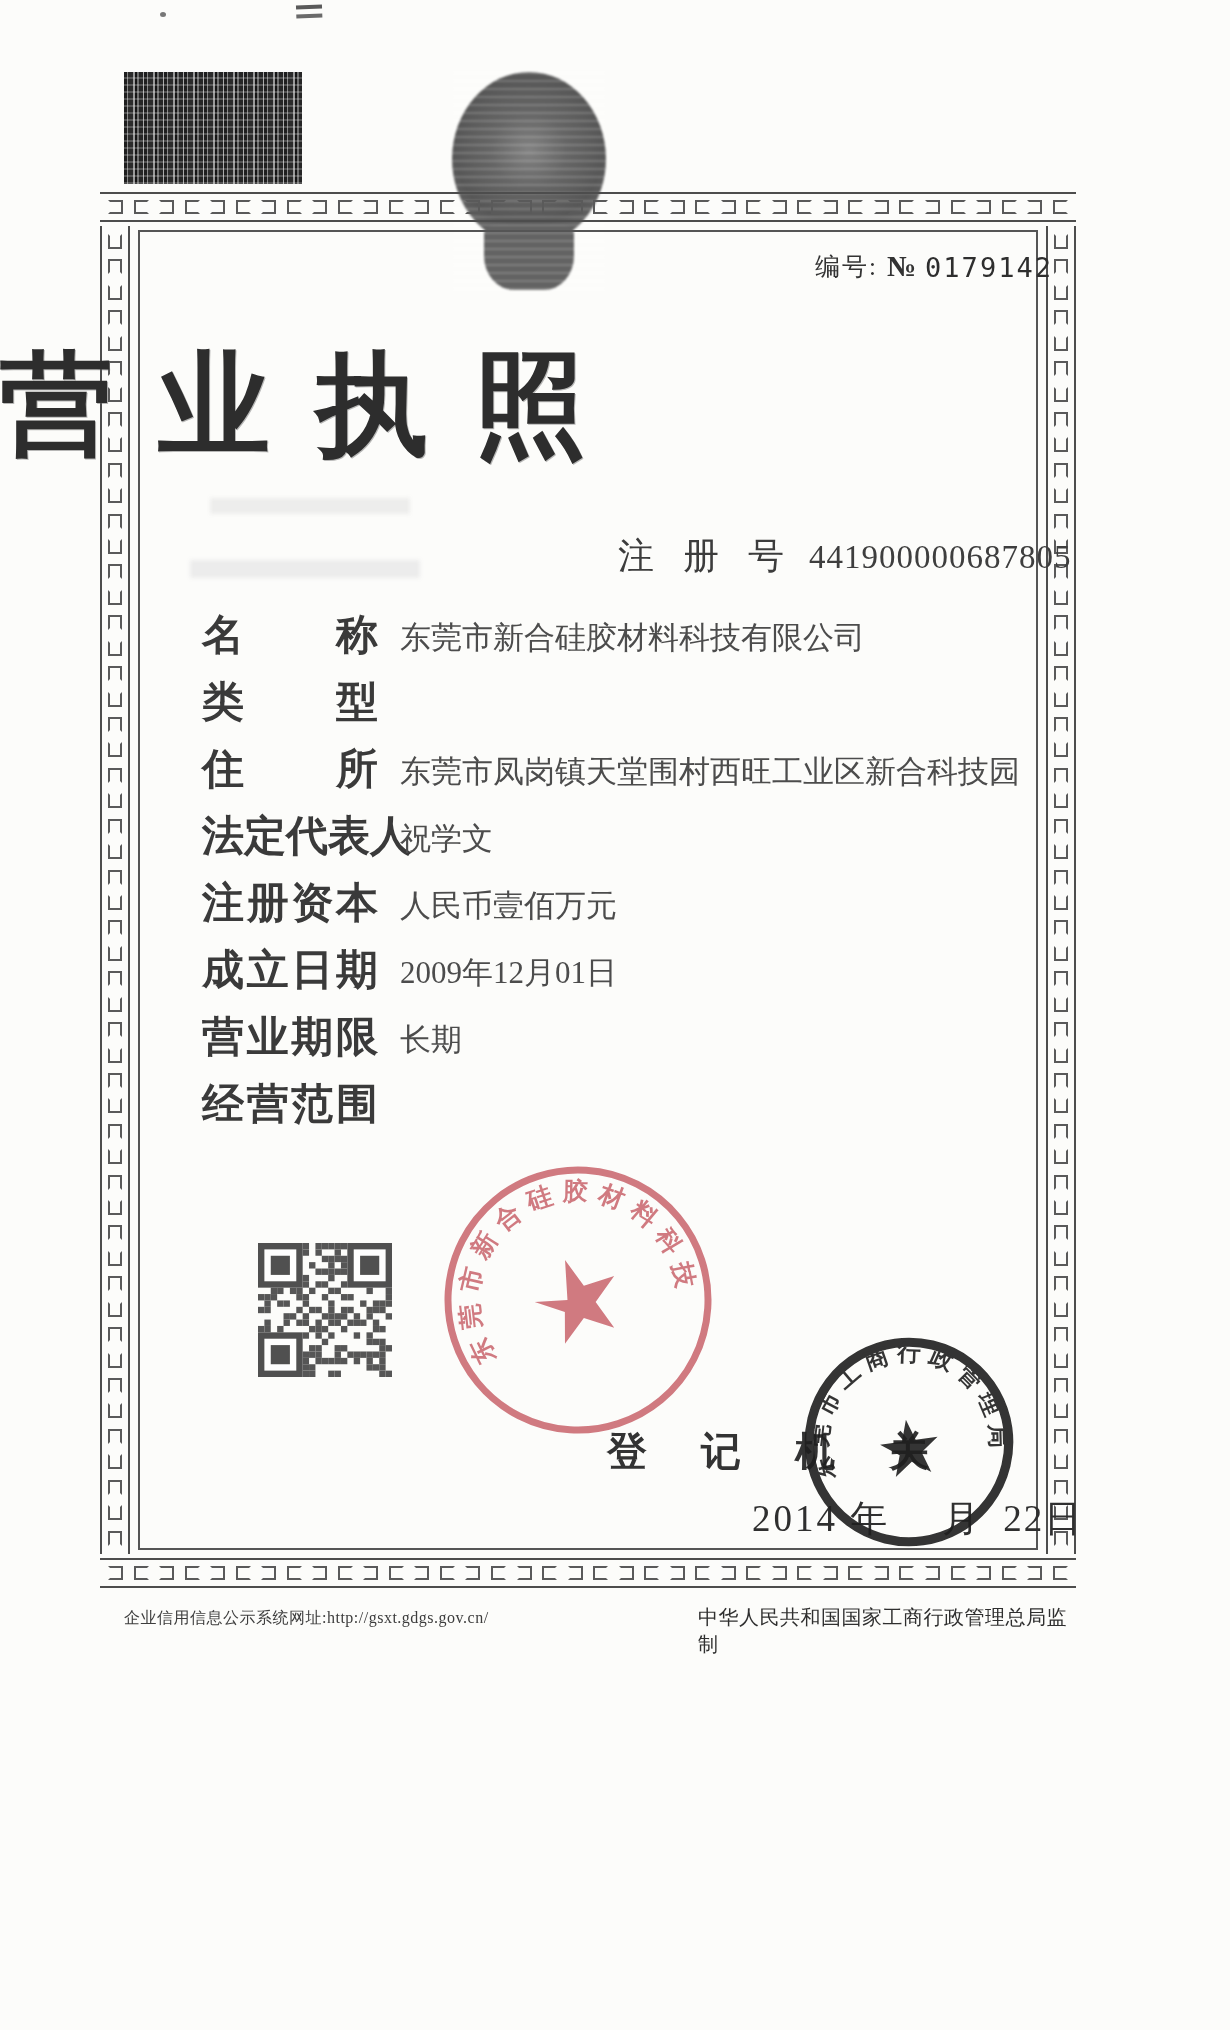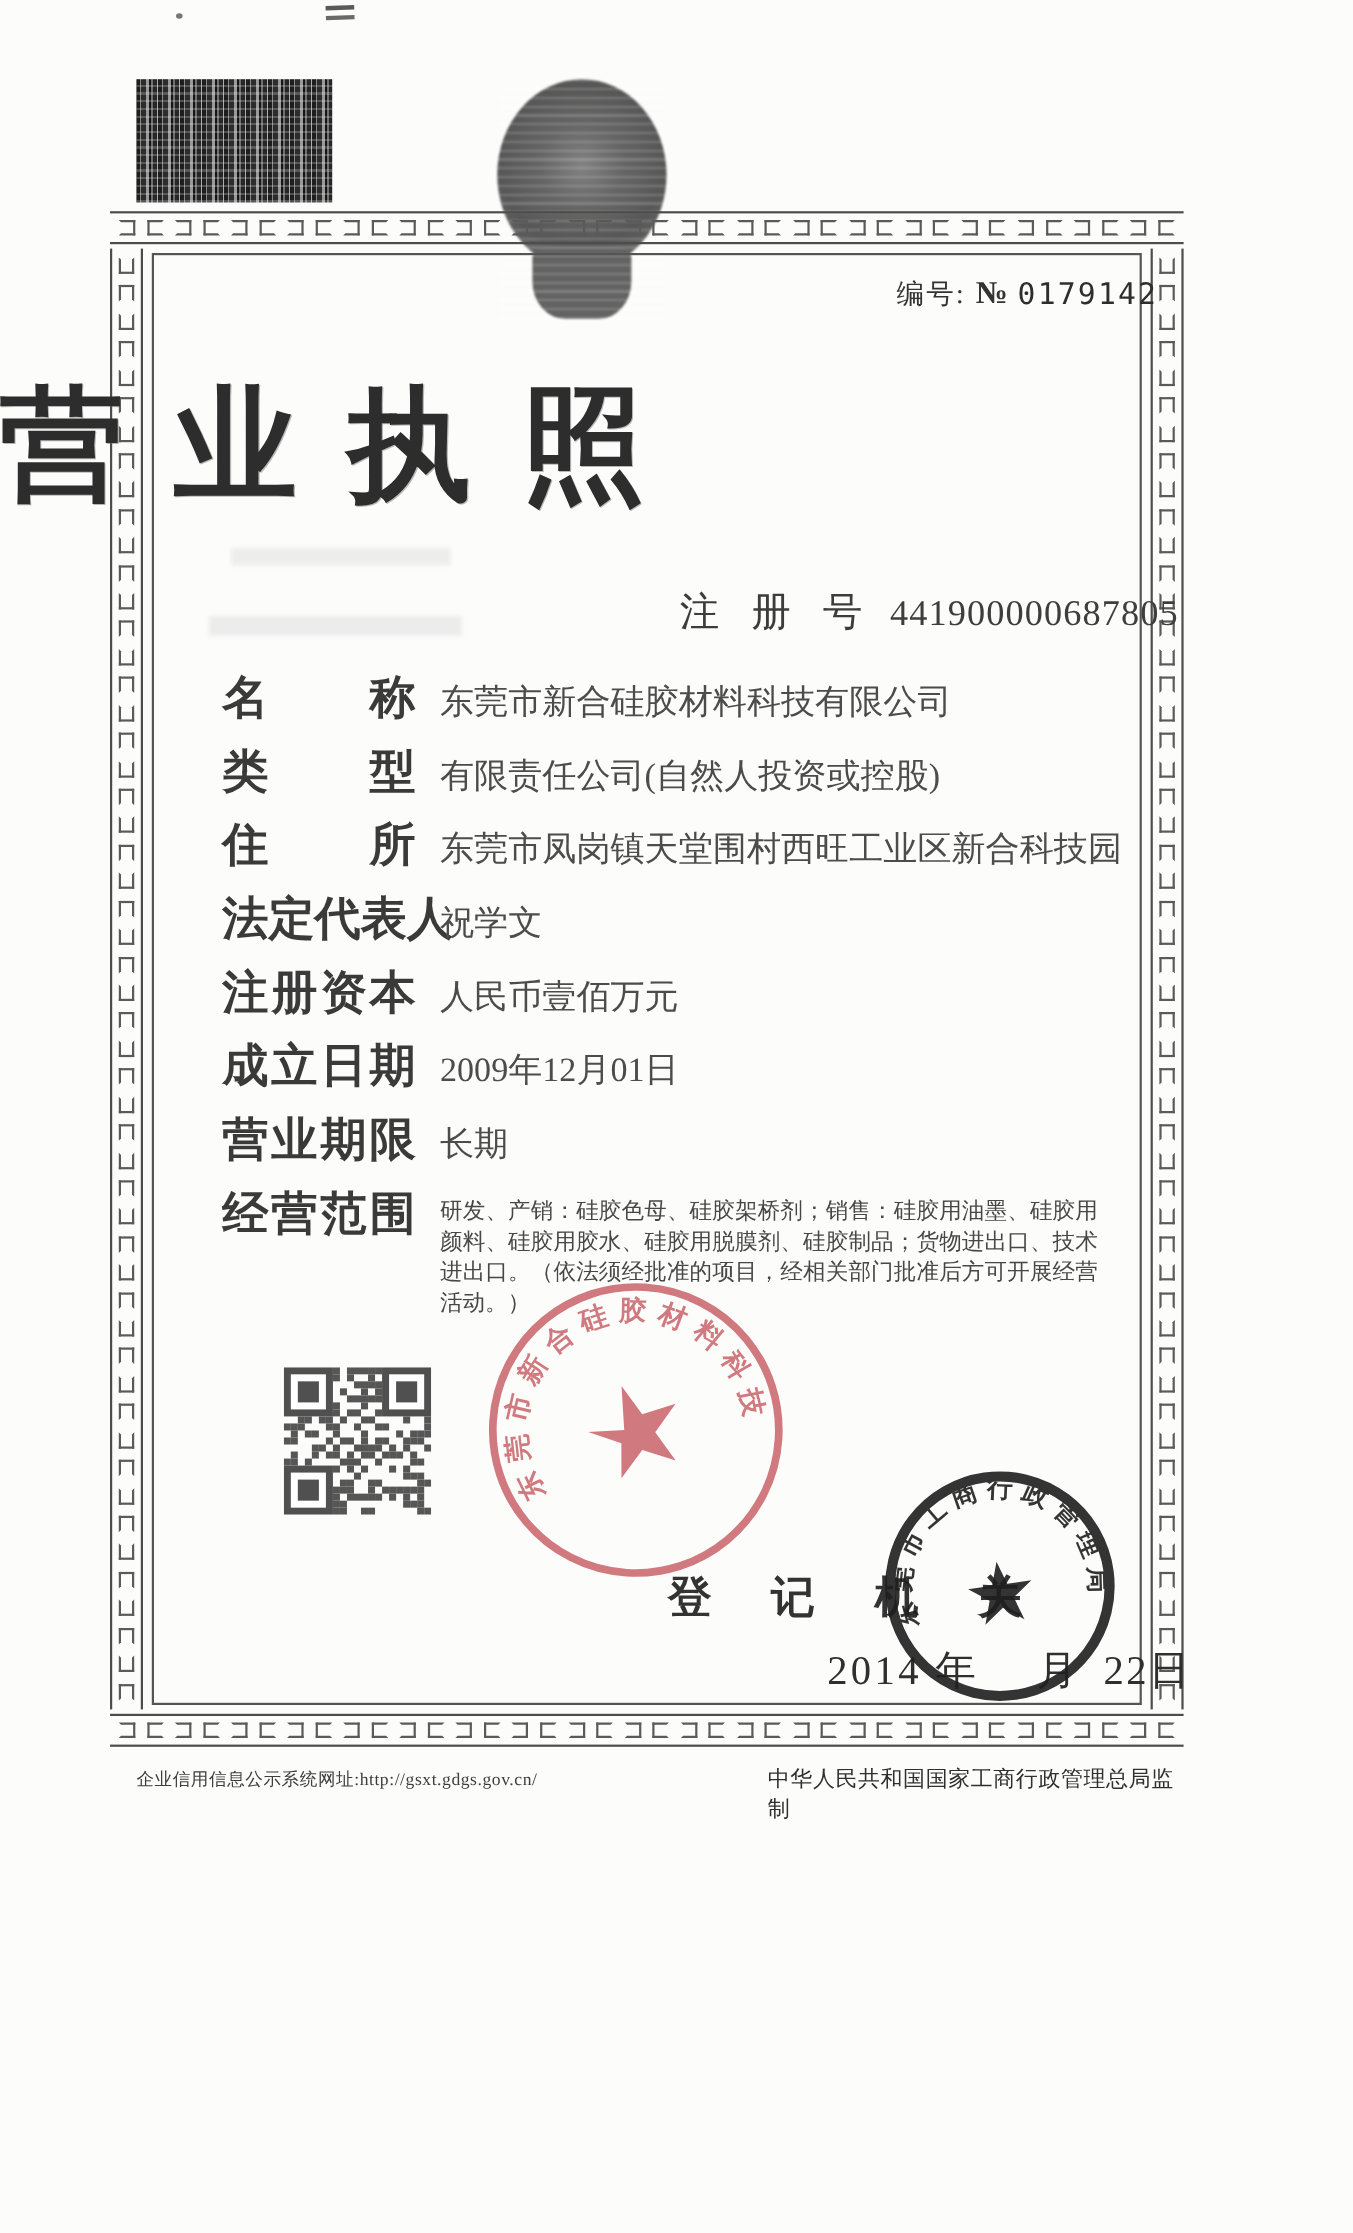--- a/index.html
+++ b/index.html
@@ -318,21 +318,20 @@
           <span>称</span>
         </div>
       <div class="fvalue">东莞市新合硅胶材料科技有限公司</div>
     </div>
 
     <div class="frow">
       <div class="flabel">
           <span>类</span>
           <span>型</span>
         </div>
-      <div class="fvalue">有限责任公司(自然人投资或控股)</div>
     </div>
 
     <div class="frow">
       <div class="flabel">
           <span>住</span>
           <span>所</span>
         </div>
       <div class="fvalue">东莞市凤岗镇天堂围村西旺工业区新合科技园</div>
     </div>
 
@@ -377,21 +376,20 @@
       <div class="fvalue">长期</div>
     </div>
 
     <div class="frow scope-row">
       <div class="flabel">
           <span>经</span>
           <span>营</span>
           <span>范</span>
           <span>围</span>
         </div>
-      <div class="fvalue">研发、产销：硅胶色母、硅胶架桥剂；销售：硅胶用油墨、硅胶用颜料、硅胶用胶水、硅胶用脱膜剂、硅胶制品；货物进出口、技术进出口。（依法须经批准的项目，经相关部门批准后方可开展经营活动。）</div>
     </div>
   </div>
 
   <div class="qr">
     <svg width="134" height="134" viewBox="0 0 126 126" xmlns="http://www.w3.org/2000/svg">
         <rect x="42" y="0" width="6" height="6" fill="#3a3a3a"></rect>
         <rect x="54" y="0" width="6" height="6" fill="#3a3a3a"></rect>
         <rect x="60" y="0" width="6" height="6" fill="#3a3a3a"></rect>
         <rect x="66" y="0" width="6" height="6" fill="#3a3a3a"></rect>
         <rect x="72" y="0" width="6" height="6" fill="#3a3a3a"></rect>

